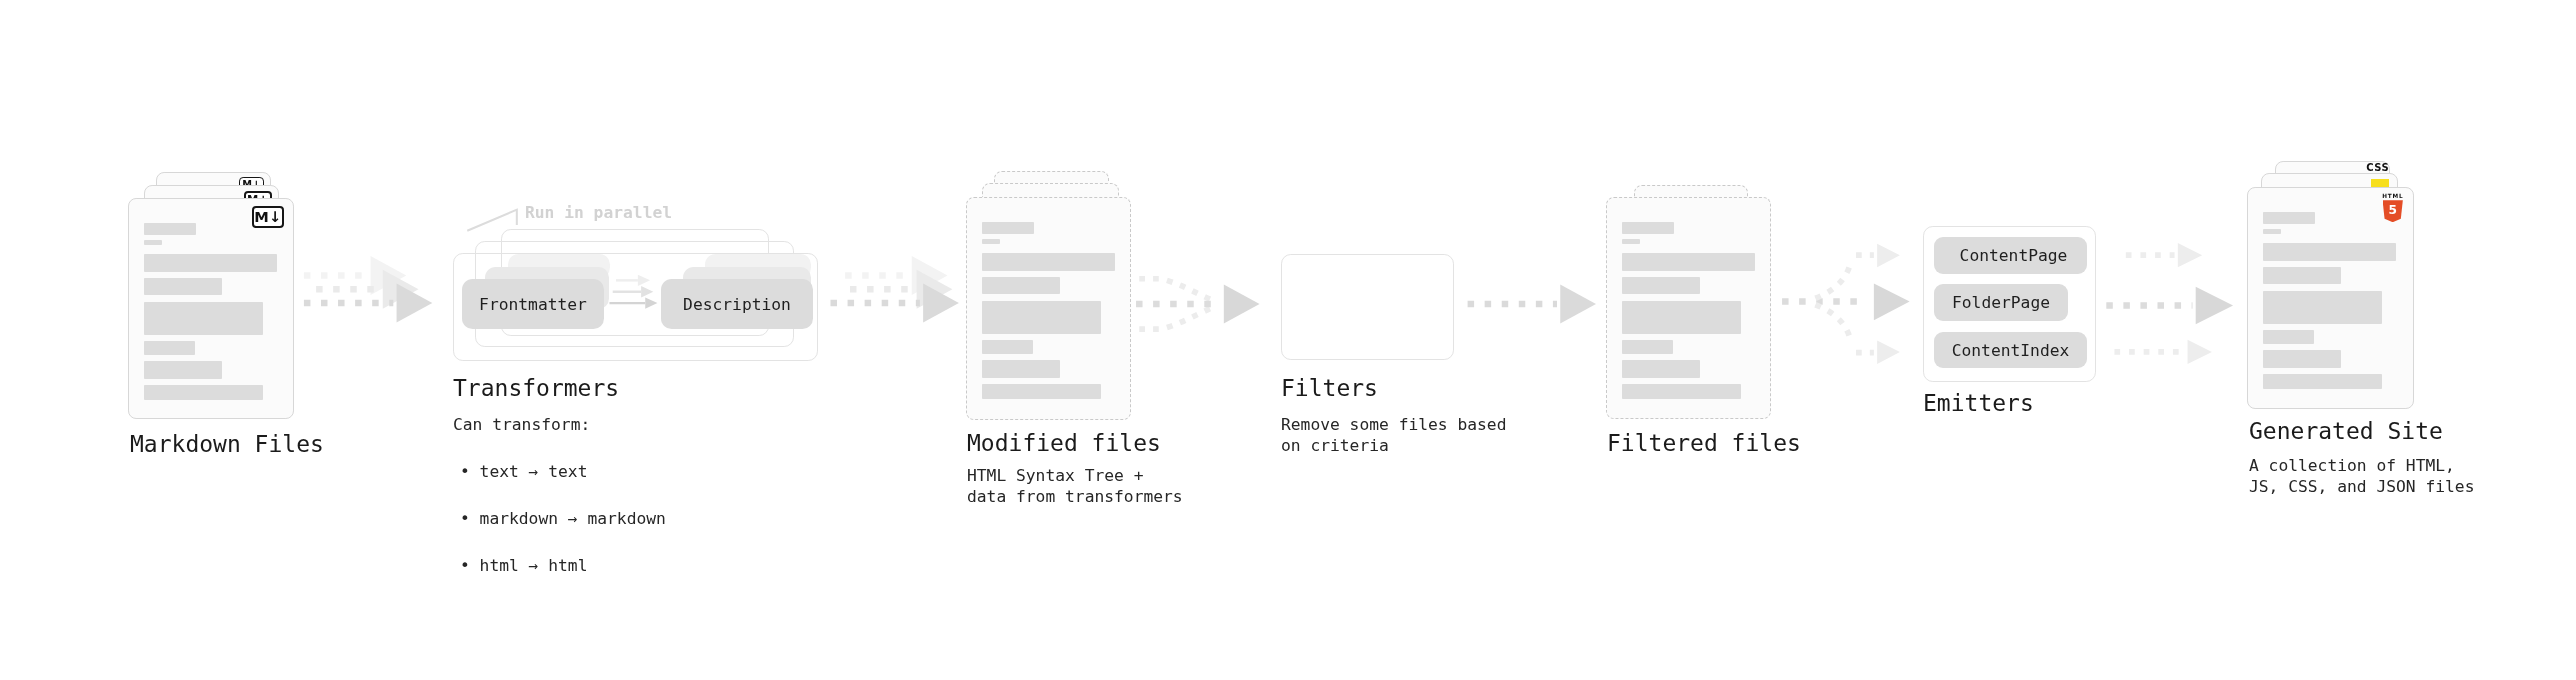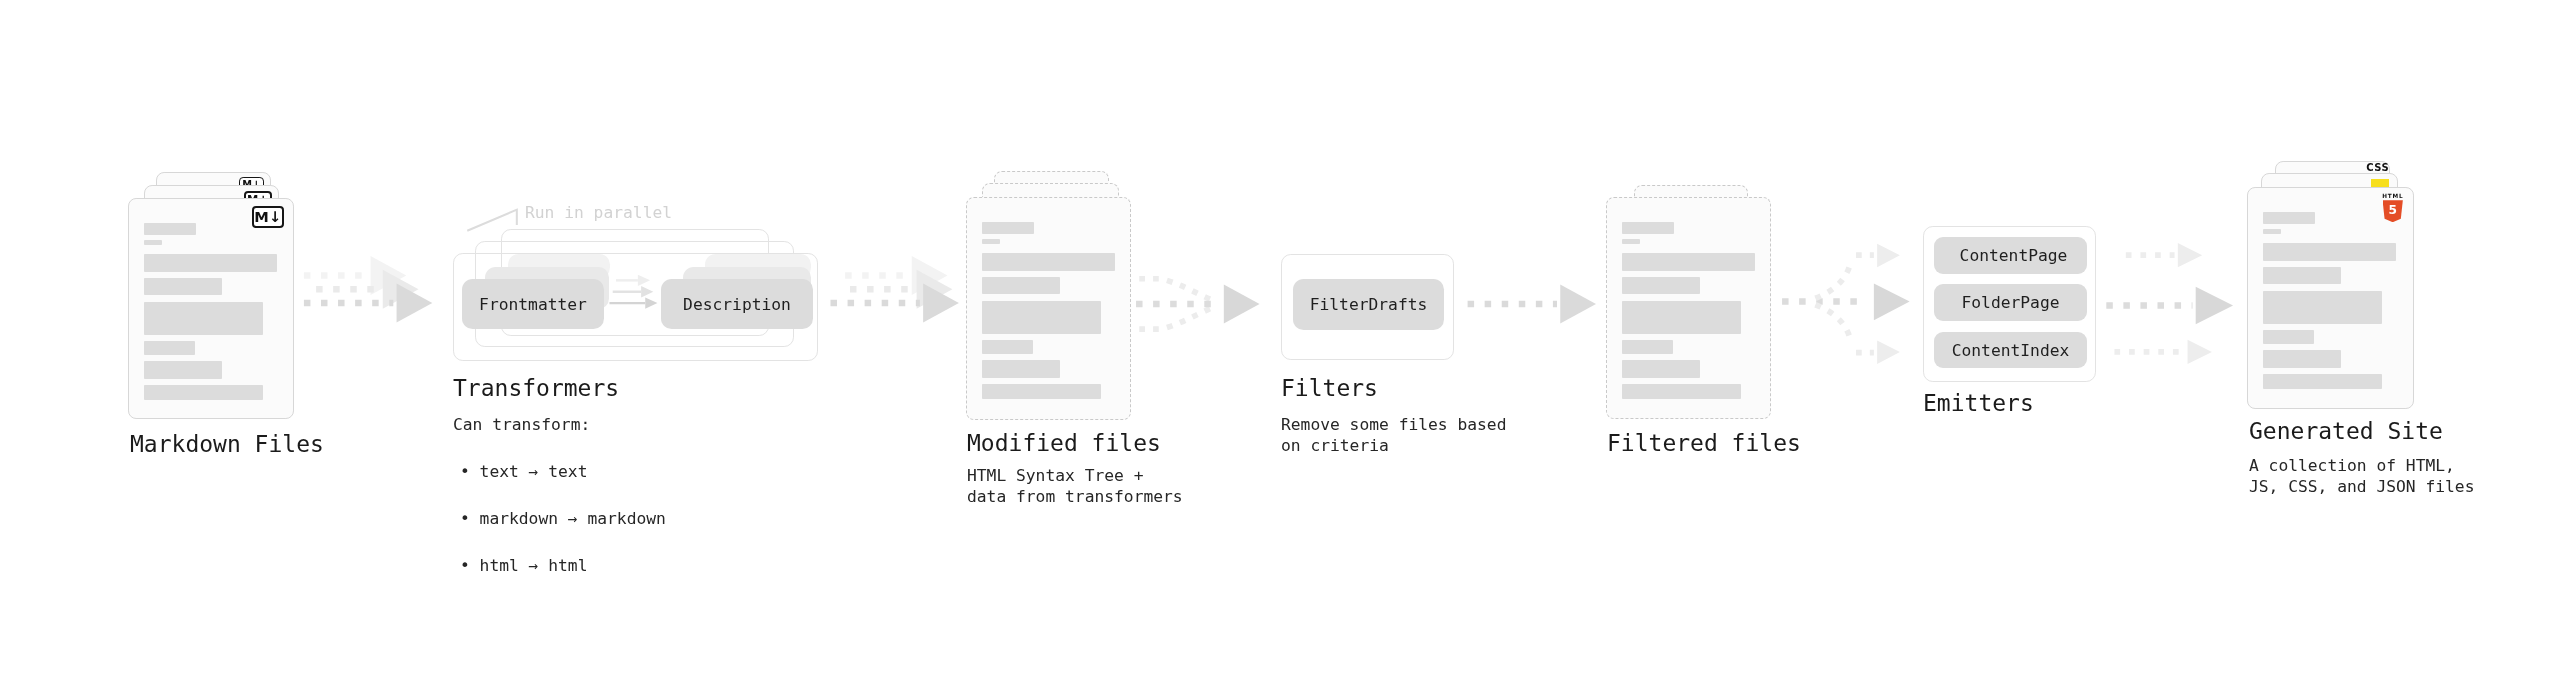--- a/index.html
+++ b/index.html
@@ -40,21 +40,21 @@
   
   .frame{position:absolute;border:1.6px solid #e3e3e3;border-radius:9.8px;background:transparent;box-sizing:border-box;}
   .gbox{position:absolute;background:#dcdcdc;border-radius:10.6px;display:flex;align-items:center;justify-content:center;
     font-size:16.3px;color:#1f1f1f;box-sizing:border-box;}
   .gbox.ghost1{background:#e9e9e9;}
   .gbox.ghost2{background:#f2f2f2;}
   
   .stage-label{position:absolute;font-size:23px;color:#1b1b1b;white-space:nowrap;}
   .stage-desc{position:absolute;font-size:16.3px;line-height:21px;color:#262626;white-space:pre-line;}
   .bullets{position:absolute;font-size:16.3px;line-height:23.6px;color:#262626;white-space:pre-line;}
-  .note{position:absolute;font-size:16.3px;color:#d2d2d2;white-space:nowrap;}
+  .note{position:absolute;font-size:16.3px;color:#d2d2d2;white-space:nowrap;font-weight:bold;}
   .arrows-layer{position:absolute;left:0;top:0;}
 </style>
 </head>
 <body>
 
 <div id="canvas">
 
   <svg class="arrows-layer" width="2576" height="681" viewBox="0 0 3170 838">
     <defs>
       <g id="dash-arrow">
@@ -177,21 +177,20 @@
       <div class="bar b6"></div>
       <div class="bar b7"></div>
       <div class="bar b8"></div>
     </div>
   </div>
   <div class="stage-label" style="left:967px;top:430px;">Modified files</div>
   <div class="stage-desc" style="left:967px;top:465px;">HTML Syntax Tree +
 data from transformers</div>
 
   <div class="frame" style="left:1281px;top:254px;width:173px;height:106px;"></div>
-  <div class="gbox" style="left:1293px;top:279px;width:151px;height:51px;">FilterDrafts</div>
   <div class="stage-label" style="left:1281px;top:375px;">Filters</div>
   <div class="stage-desc" style="left:1281px;top:414px;">Remove some files based
 on criteria</div>
 
   <div class="doc dashed" style="left:1634px;top:185px;width:114px;height:122px;"></div>
   <div class="doc dashed" style="left:1606px;top:197px;width:165px;height:222px;">
     <div class="bars">
       <div class="bar b1"></div>
       <div class="bar b2"></div>
       <div class="bar b3"></div>
@@ -199,21 +198,21 @@
       <div class="bar b5"></div>
       <div class="bar b6"></div>
       <div class="bar b7"></div>
       <div class="bar b8"></div>
     </div>
   </div>
   <div class="stage-label" style="left:1607px;top:430px;">Filtered files</div>
 
   <div class="frame" style="left:1923px;top:226px;width:173px;height:156px;"></div>
   <div class="gbox" style="left:1934px;top:237px;width:153px;height:37px;border-radius:9px;padding-left:6px;">ContentPage</div>
-  <div class="gbox" style="left:1934px;top:284px;width:153px;height:37px;border-radius:9px;">FolderPage</div>
+  <div class="gbox" style="left:1934px;top:284px;width:134px;height:37px;border-radius:9px;">FolderPage</div>
   <div class="gbox" style="left:1934px;top:332px;width:153px;height:36px;border-radius:9px;">ContentIndex</div>
   <div class="stage-label" style="left:1923px;top:390px;">Emitters</div>
 
   <div class="doc" style="left:2275px;top:161px;width:115px;height:106px;">
     <div class="css-icon">
       <div class="css-word">CSS</div>
       <div class="css-underline"></div>
     </div>
   </div>
   <div class="doc" style="left:2261px;top:173px;width:137px;height:138px;">

